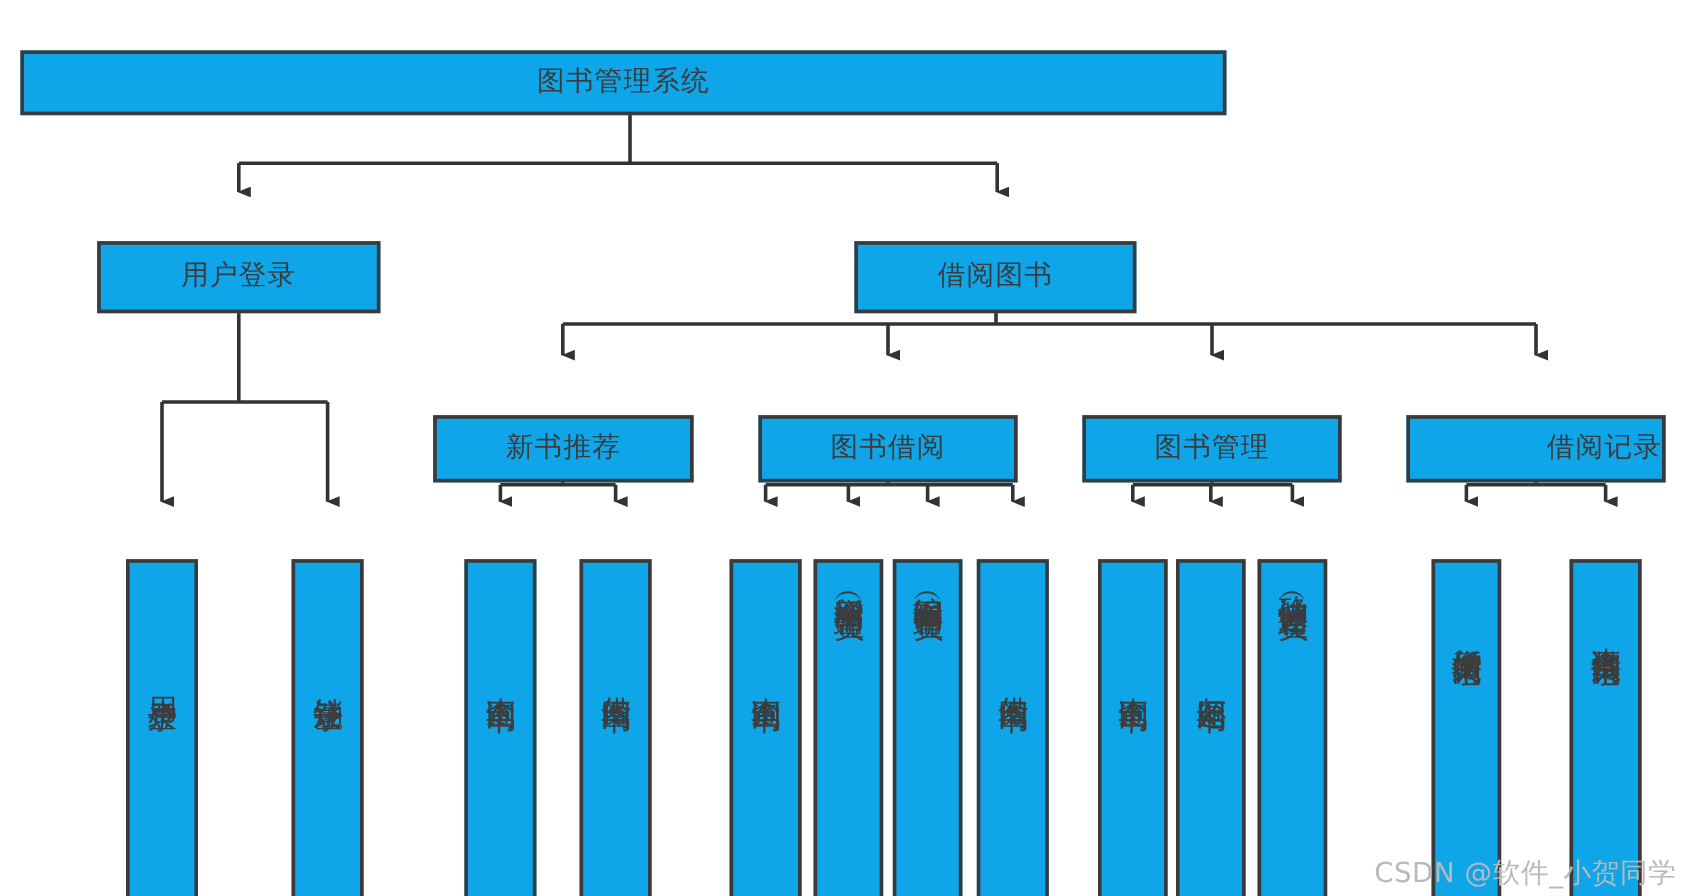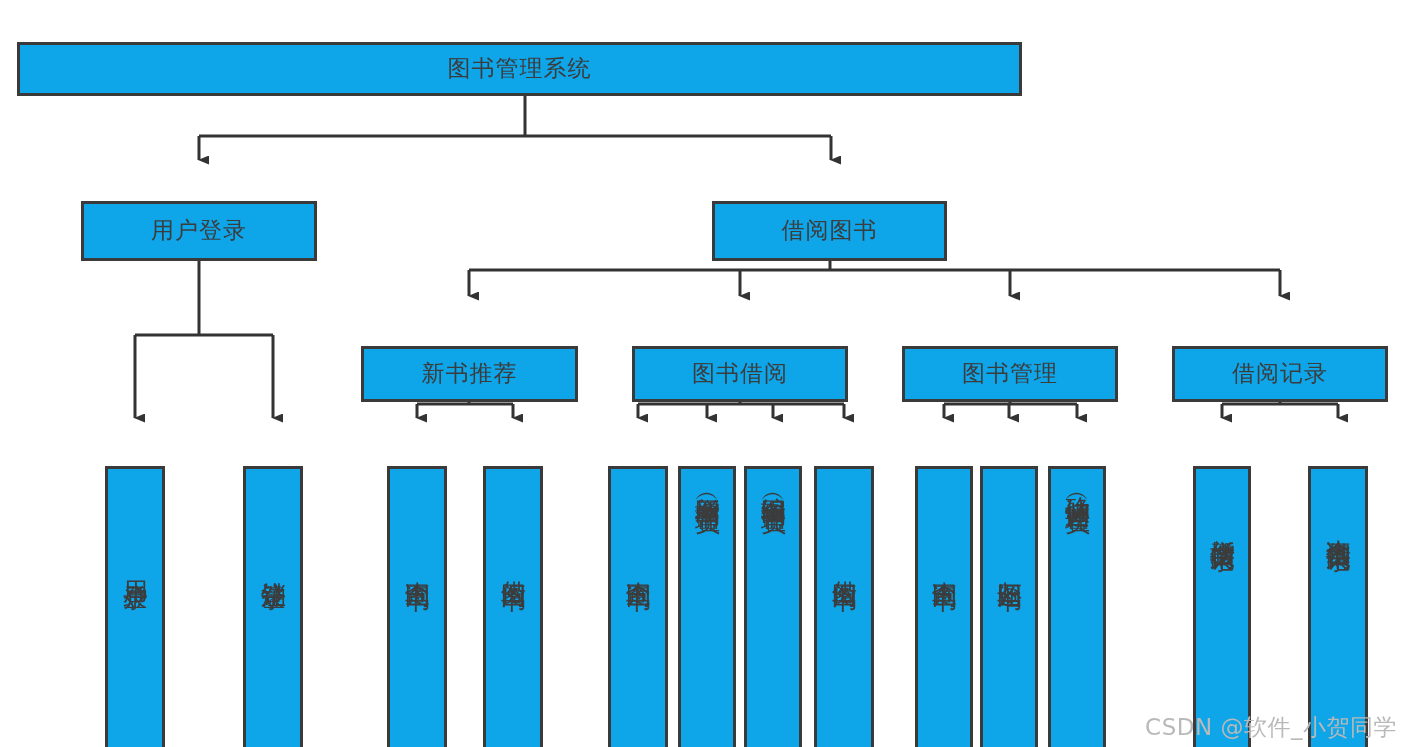--- a/index.html
+++ b/index.html
@@ -148,21 +148,21 @@
   </div>
 
   <div class="node horiz" style="left:632px; top:317px; width:216px; height:56px;">
     <span class="label">图书借阅</span>
   </div>
 
   <div class="node horiz" style="left:902px; top:317px; width:216px; height:56px;">
     <span class="label">图书管理</span>
   </div>
 
-  <div class="node horiz" style="left:1172px; top:317px; width:216px; height:56px;">
+  <div class="node horiz" style="left:1172px; top:317px; width:216px; height:56px;justify-content:flex-end;">
     <span class="label">借阅记录</span>
   </div>
 
   <div class="node vert mid" style="left:105px; top:437px; width:60px; height:297px;">
     <span class="label">用户登录</span>
   </div>
 
   <div class="node vert mid" style="left:243px; top:437px; width:60px; height:297px;">
     <span class="label">注销登录</span>
   </div>

